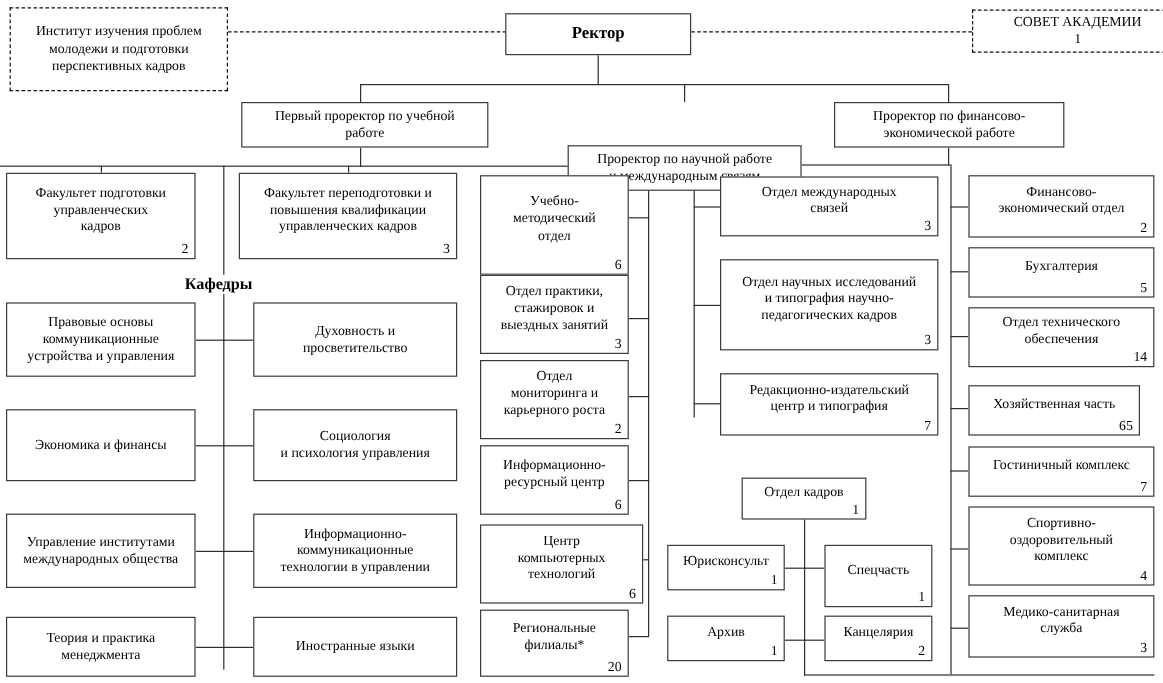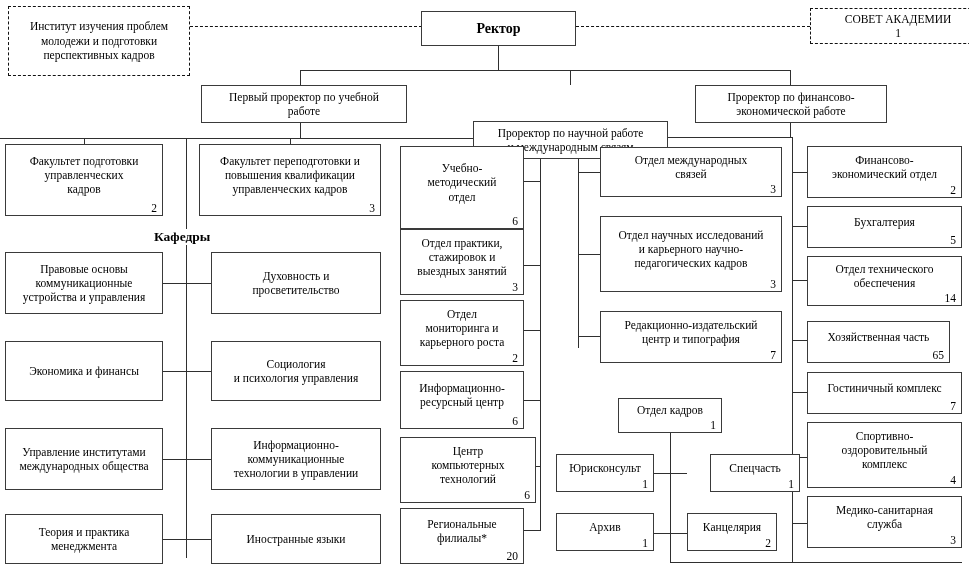--- a/index.html
+++ b/index.html
@@ -251,39 +251,39 @@
     <span class="cnt">20</span>
   </div>
 
   <div class="box has-count" style="left:600px; top:147px; width:182px; height:50px;">
     <span class="lbl">Отдел международных</span>
     <span class="lbl">связей</span>
     <span class="cnt">3</span>
   </div>
   <div class="box has-count" style="left:600px; top:216px; width:182px; height:76px;">
     <span class="lbl">Отдел научных исследований</span>
-    <span class="lbl">и карьерного научно-</span>
+    <span class="lbl">и типография научно-</span>
     <span class="lbl">педагогических кадров</span>
     <span class="cnt">3</span>
   </div>
   <div class="box has-count" style="left:600px; top:311px; width:182px; height:52px;">
     <span class="lbl">Редакционно-издательский</span>
     <span class="lbl">центр и типография</span>
     <span class="cnt">7</span>
   </div>
 
   <div class="box has-count" style="left:618px; top:398px; width:104px; height:35px;">
     <span class="lbl">Отдел кадров</span>
     <span class="cnt">1</span>
   </div>
   <div class="box has-count" style="left:556px; top:454px; width:98px; height:38px;">
     <span class="lbl">Юрисконсульт</span>
     <span class="cnt">1</span>
   </div>
-  <div class="box has-count" style="left:687px; top:454px; width:90px; height:38px;margin-left:23px;">
+  <div class="box has-count" style="left:687px; top:454px; width:90px; height:52px;">
     <span class="lbl">Спецчасть</span>
     <span class="cnt">1</span>
   </div>
   <div class="box has-count" style="left:556px; top:513px; width:98px; height:38px;">
     <span class="lbl">Архив</span>
     <span class="cnt">1</span>
   </div>
   <div class="box has-count" style="left:687px; top:513px; width:90px; height:38px;">
     <span class="lbl">Канцелярия</span>
     <span class="cnt">2</span>

